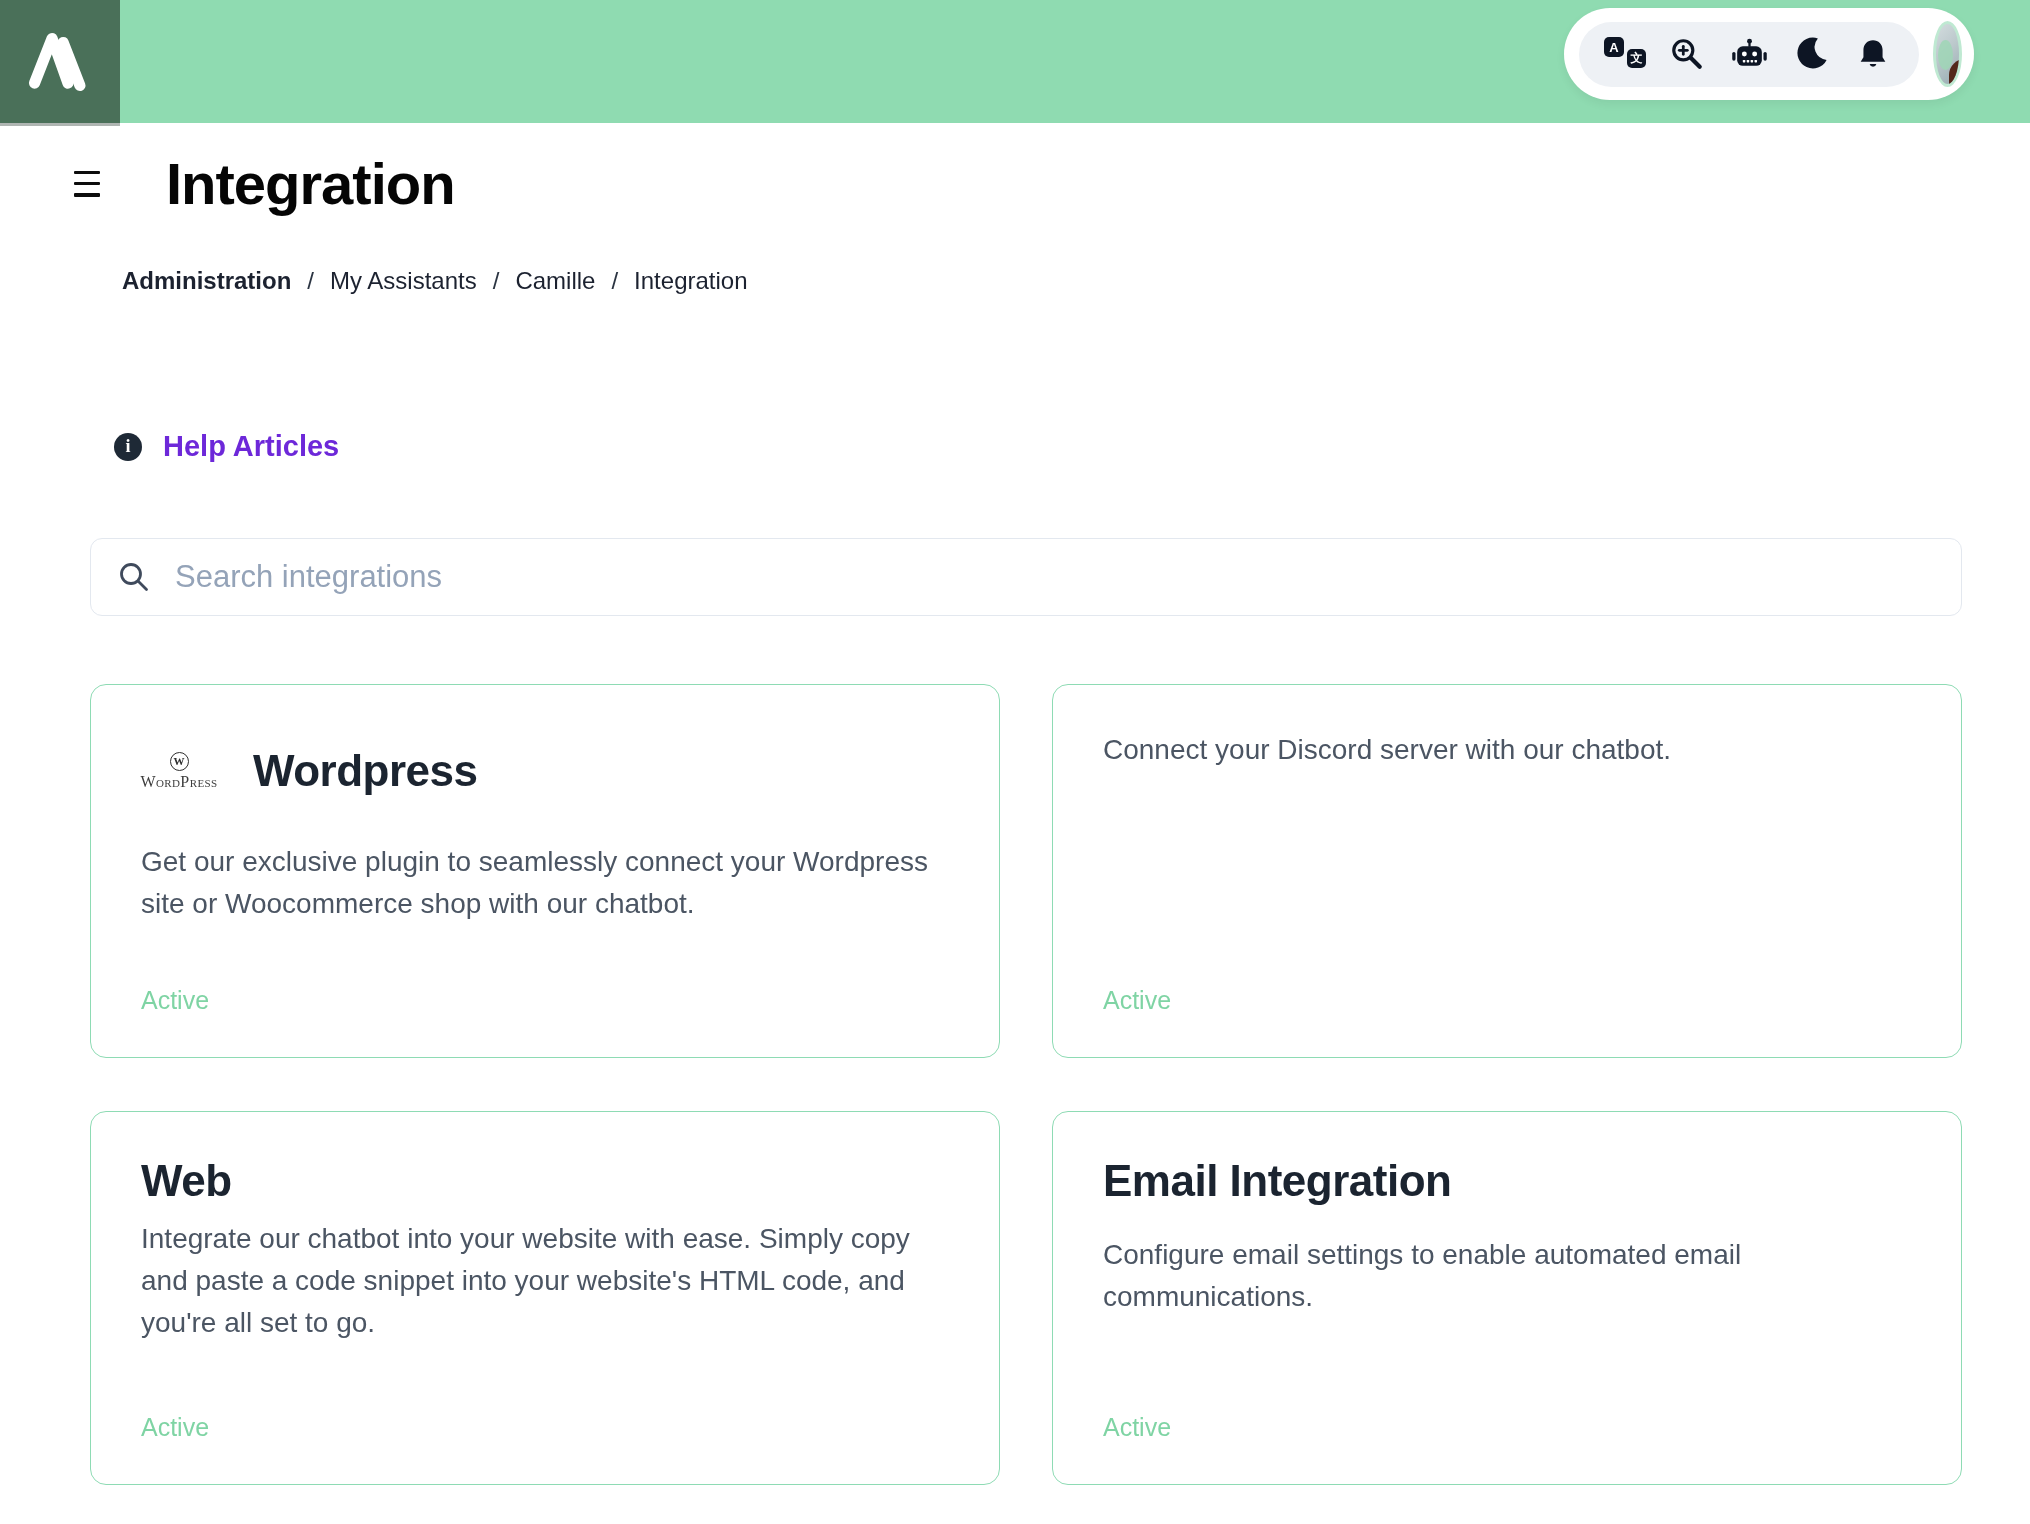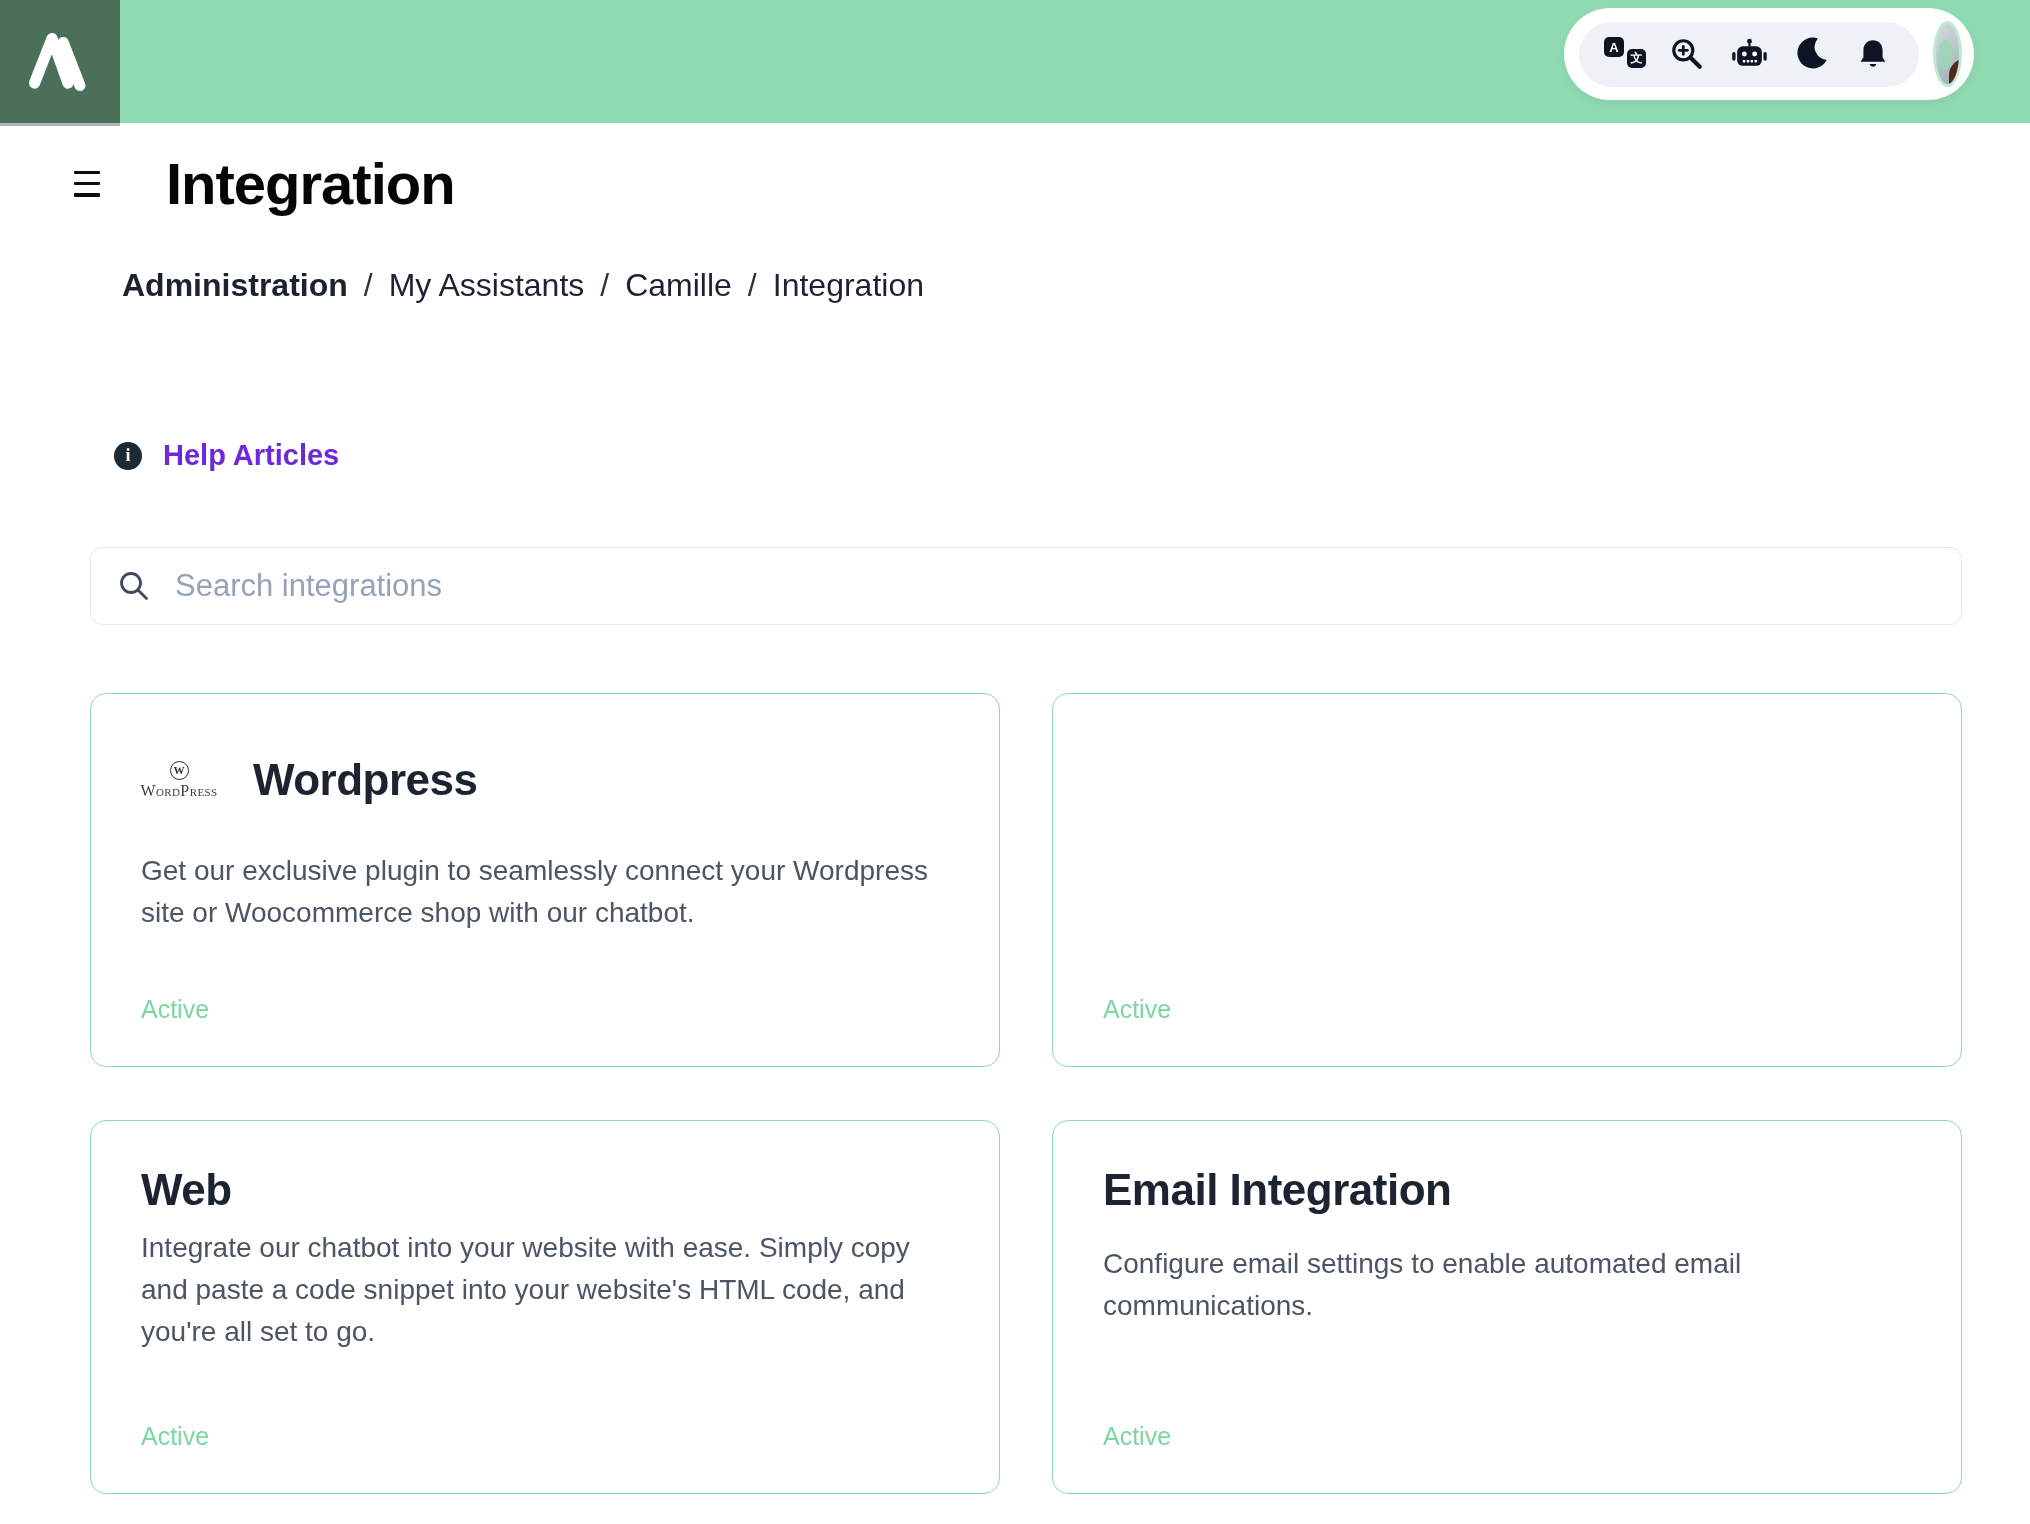--- a/index.html
+++ b/index.html
@@ -34,21 +34,21 @@
                   border-radius:16px 16px 0 0; background:#53281b; }
 
   
   main { padding:0 68px 0 90px; }
   .title-row { display:flex; align-items:center; margin-top:27px; }
   .hamburger { border:none; background:transparent; width:30px; height:26px; margin-left:-16px;
                display:flex; flex-direction:column; justify-content:space-between; cursor:pointer; }
   .hamburger span { display:block; width:26px; height:3.5px; background:#0c0c0c; border-radius:1px; }
   h1.page-title { margin-left:62px; font-size:58px; font-weight:700; letter-spacing:-1px; color:#050505; }
 
-  .breadcrumb { margin:50px 0 0 32px; font-size:32px; color:#1c2230; display:flex; gap:16px; align-items:flex-end; }
+  .breadcrumb { margin:50px 0 0 32px; font-size:24px; color:#1c2230; display:flex; gap:16px; align-items:flex-end; }
   .breadcrumb .crumb { cursor:pointer; }
   .breadcrumb .crumb.first { font-weight:700; }
   .breadcrumb .sep { color:#2b3442; }
 
   .help-row { margin:135px 0 0 24px; display:inline-flex; align-items:center; gap:21px; cursor:pointer; }
   .info-icon { width:28px; height:28px; border-radius:50%; background:#1e2936; color:#fff;
                font-family:"Liberation Serif", serif; font-weight:700; font-size:18px;
                display:flex; align-items:center; justify-content:center; padding-bottom:1px; }
   .help-label { font-size:29px; font-weight:700; color:#6d28d9; }
 
@@ -192,20 +192,21 @@
             <span class="wp-circle">W</span>
             <span class="wp-wordmark">WordPress</span>
           </div>
           <h2>Wordpress</h2>
         </div>
         <p class="desc">Get our exclusive plugin to seamlessly connect your Wordpress site or Woocommerce shop with our chatbot.</p>
         <div class="status">Active</div>
       </section>
 
       <section class="card">
+        <p class="desc">Connect your Discord server with our chatbot.</p>
         <div class="status">Active</div>
       </section>
 
       <section class="card">
         <div class="card-head" style="min-height:0;margin-bottom:12px;">
           <h2 style="margin-left:0;">Web</h2>
         </div>
         <p class="desc">Integrate our chatbot into your website with ease. Simply copy and paste a code snippet into your website's HTML code, and you're all set to go.</p>
         <div class="status">Active</div>
       </section>

